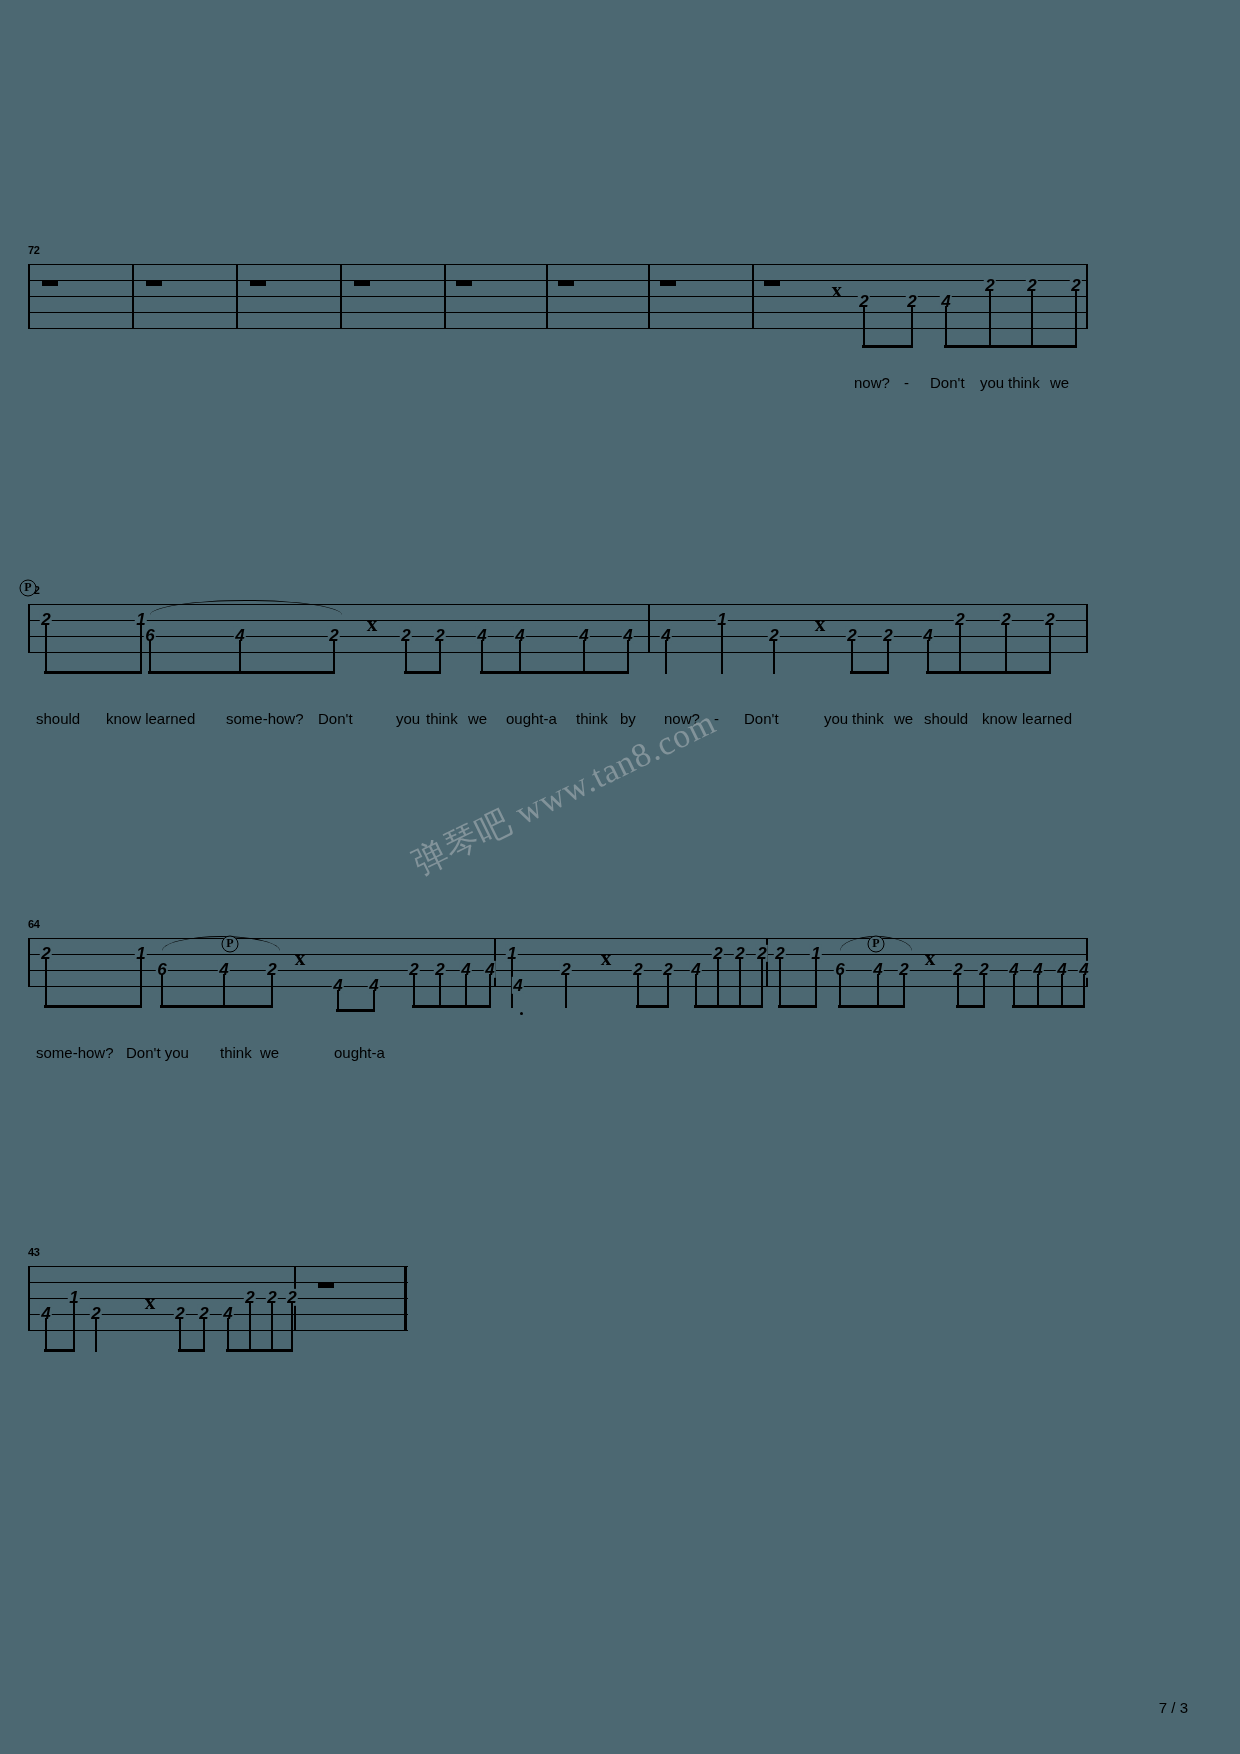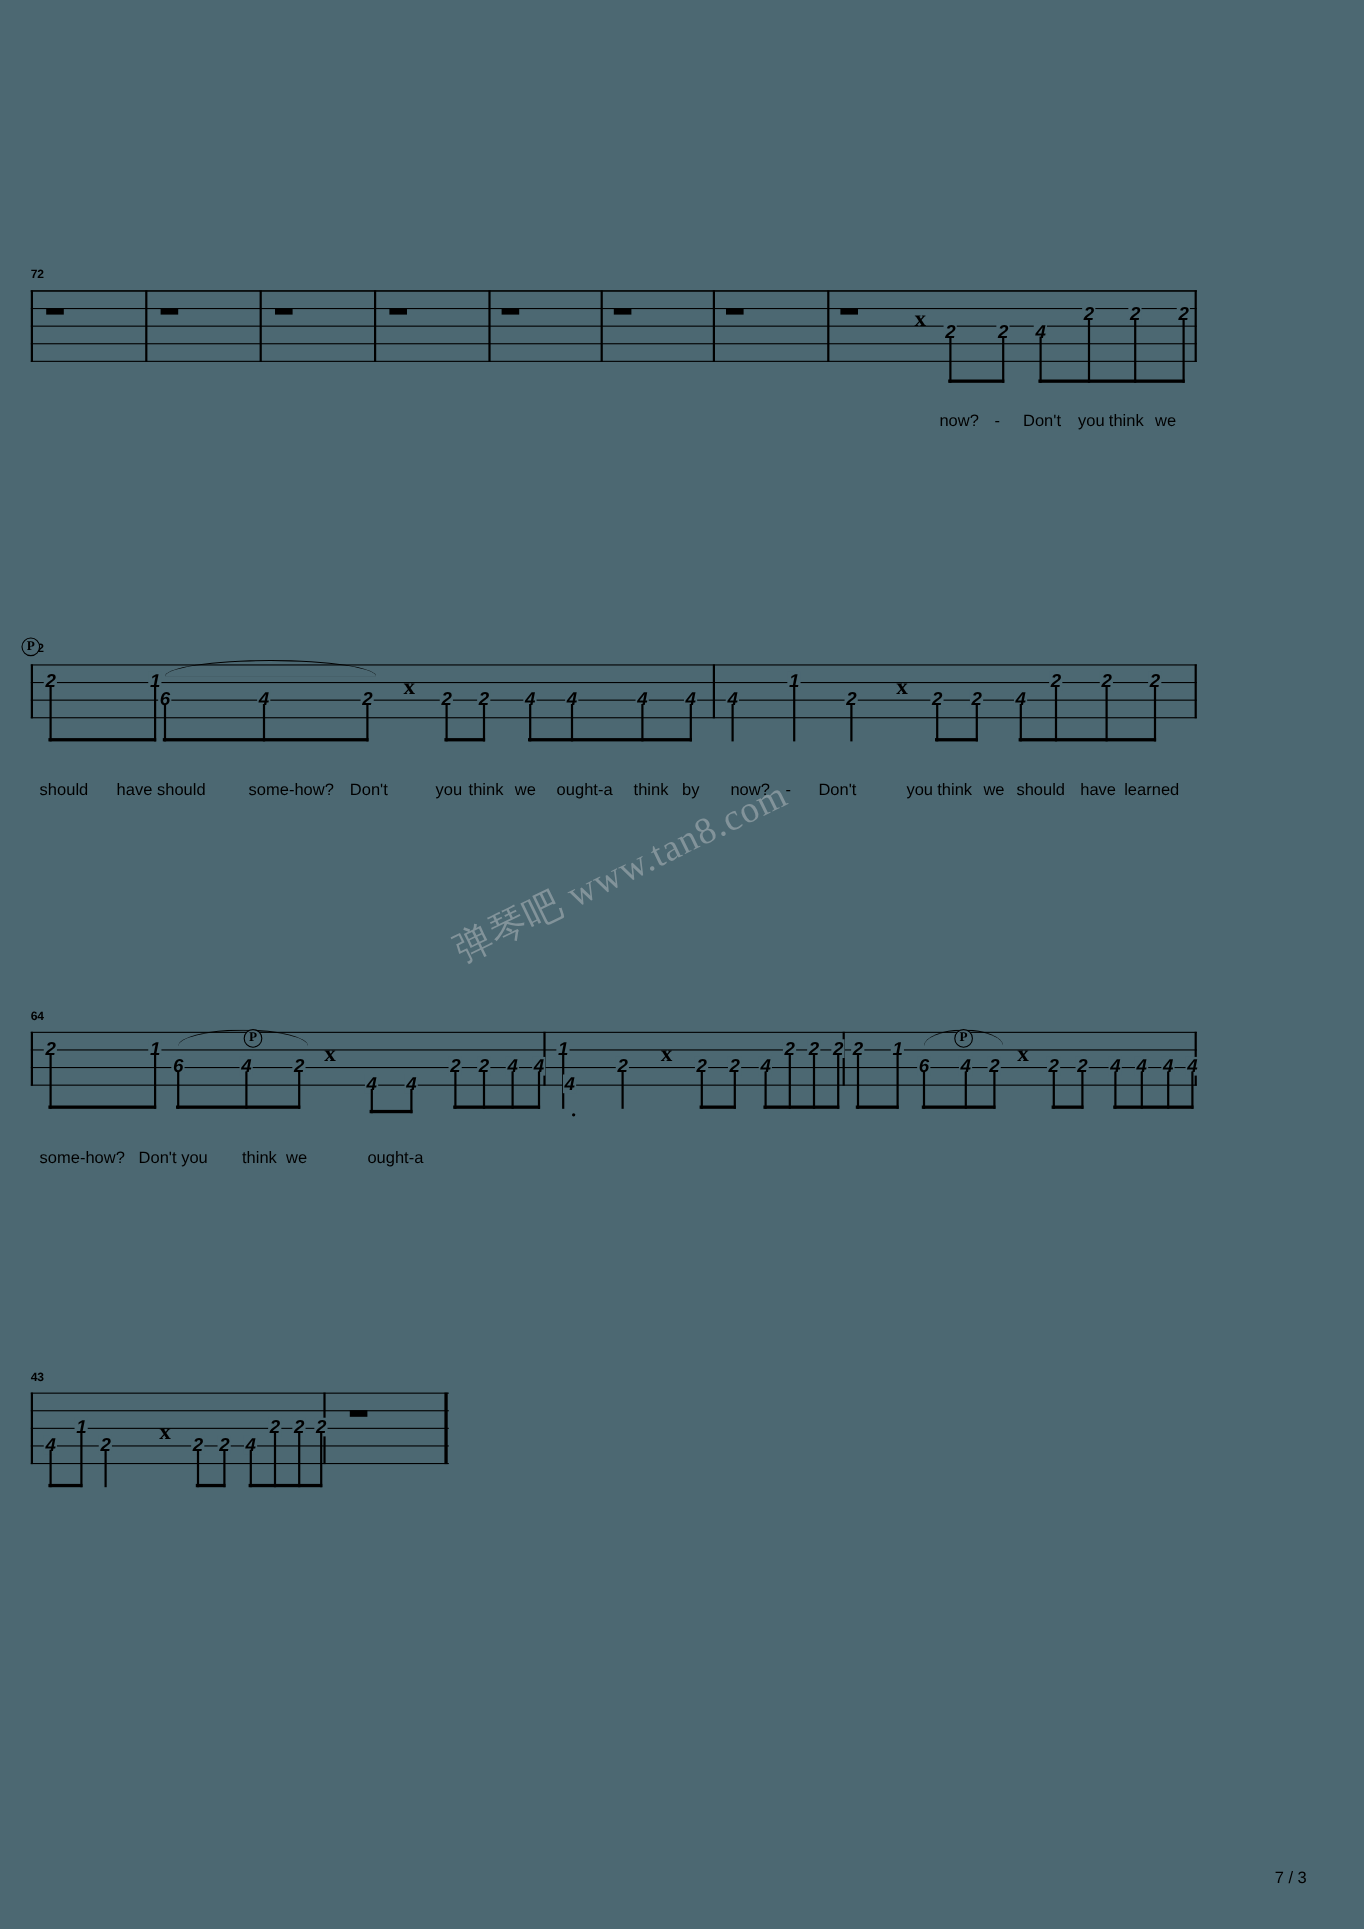--- a/index.html
+++ b/index.html
@@ -206,37 +206,37 @@
       <div class="fret" style="left:932px;top:32px;">2</div>
       <div class="stem" style="left:931px;top:36px;height:50px;"></div>
       <div class="fret" style="left:978px;top:32px;">2</div>
       <div class="stem" style="left:977px;top:36px;height:50px;"></div>
       <div class="fret" style="left:1022px;top:32px;">2</div>
       <div class="stem" style="left:1021px;top:36px;height:50px;"></div>
       <div class="beam" style="left:898px;top:83px;width:125px;"></div>
     </div>
 
     <div class="lyric" style="left:8px;top:122px;">should</div>
-    <div class="lyric" style="left:78px;top:122px;">have should</div>
+    <div class="lyric" style="left:78px;top:122px;">know learned</div>
     <div class="lyric" style="left:198px;top:122px;">some-how?</div>
     <div class="lyric" style="left:290px;top:122px;">Don't</div>
     <div class="lyric" style="left:368px;top:122px;">you</div>
     <div class="lyric" style="left:398px;top:122px;">think</div>
     <div class="lyric" style="left:440px;top:122px;">we</div>
     <div class="lyric" style="left:478px;top:122px;">ought-a</div>
     <div class="lyric" style="left:548px;top:122px;">think</div>
     <div class="lyric" style="left:592px;top:122px;">by</div>
     <div class="lyric" style="left:636px;top:122px;">now?</div>
     <div class="lyric" style="left:686px;top:122px;">-</div>
     <div class="lyric" style="left:716px;top:122px;">Don't</div>
     <div class="lyric" style="left:796px;top:122px;">you</div>
     <div class="lyric" style="left:824px;top:122px;">think</div>
     <div class="lyric" style="left:866px;top:122px;">we</div>
     <div class="lyric" style="left:896px;top:122px;">should</div>
-    <div class="lyric" style="left:954px;top:122px;">have</div>
+    <div class="lyric" style="left:954px;top:122px;">know</div>
     <div class="lyric" style="left:994px;top:122px;">learned</div>
   </div>
 
   <div class="system" style="left:28px;top:922px;width:1060px;height:145px;">
     <div class="measure-num" style="left:0;top:-4px;">64</div>
 
     <div class="staff" style="width:1060px;height:70px;">
       <div class="sline" style="top:16px;width:1060px;"></div>
       <div class="sline" style="top:32px;width:1060px;"></div>
       <div class="sline" style="top:48px;width:1060px;"></div>

